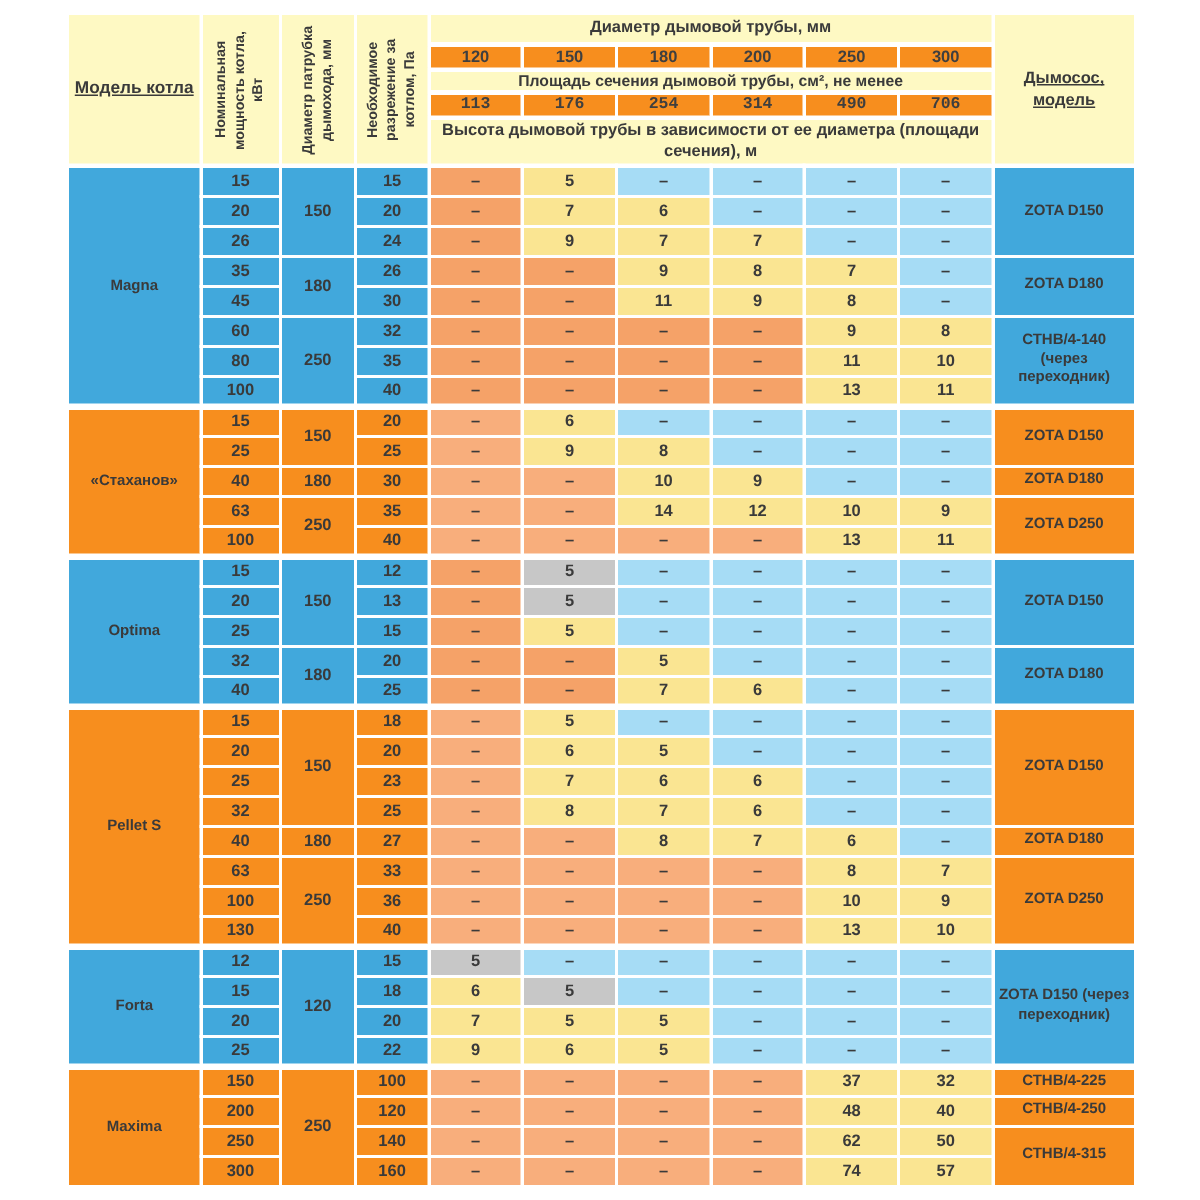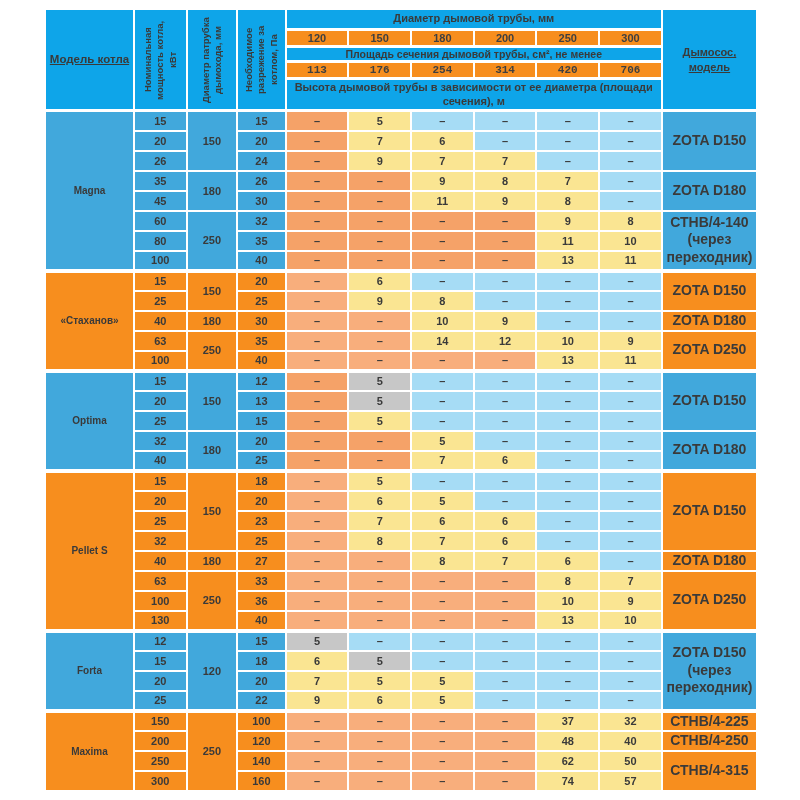--- a/index.html
+++ b/index.html
@@ -2,36 +2,36 @@
 <html lang="ru"><head>
 <meta charset="utf-8">
 <style>
   html,body{margin:0;padding:0;background:#ffffff;}
   body{width:800px;height:800px;font-family:"Liberation Sans",sans-serif;}
   .wrap{padding:8px 0 0 44px;}
   table{border-collapse:collapse;table-layout:fixed;width:714px;}
   td,th{border:2px solid #ffffff;text-align:center;vertical-align:middle;
         padding:0;font-weight:bold;color:#3a3a3a;overflow:hidden;}
   
-  th.tb{background:#0ea5e9;}
+  th.tb{background:#fef9c3;}
   th.to{background:#f78e1e;color:#3f3f3f;}
   
   tr.g-blue td.gt{background:#41a8dc;}
   tr.g-orange td.gt{background:#f78e1e;}
   
   td.d{background:#f5a268;}
   tr.g-orange td.d{background:#f8ae7c;}
   td.n{background:#a6dcf5;}
   td.y{background:#fae592;}
   td.g{background:#c7c7c7;}
   
   tbody tr{height:20px;}
   td.num{font-size:11px;}
   td.model{font-size:10px;}
-  td.fan{font-size:14px;line-height:1.25;padding:0 3px;}
+  td.fan{font-size:10px;line-height:1.25;padding:0 3px;}
   tr.gsep td{border-top-width:4px;}
   thead tr.h1{height:20px;}
   thead tr.h2{height:17px;}
   thead tr.h3{height:15px;}
   thead tr.h4{height:17px;font-family:Liberation Mono, monospace;}
   thead tr.h5{height:32px;}
   th.band{font-size:11px;line-height:1.2;}
   th.band.small{font-size:10.5px;}
   th.onum{font-size:11px;}
   th.modelh{font-size:11.5px;line-height:1.25;text-decoration:underline;}
@@ -82,21 +82,21 @@
         <th class="to onum">300</th>
       </tr>
       <tr class="h3">
         <th colspan="6" class="tb band small">Площадь сечения дымовой трубы, см², не менее</th>
       </tr>
       <tr class="h4">
         <th class="to onum">113</th>
         <th class="to onum">176</th>
         <th class="to onum">254</th>
         <th class="to onum">314</th>
-        <th class="to onum">420</th>
+        <th class="to onum">490</th>
         <th class="to onum">706</th>
       </tr>
       <tr class="h5">
         <th colspan="6" class="tb band">Высота дымовой трубы в зависимости от ее диаметра (площади сечения), м</th>
       </tr>
     </thead>
     <tbody id="tbody">
         <tr class="g-blue">
           <td class="gt model" rowspan="8">Magna</td>
           <td class="gt num">15</td>

